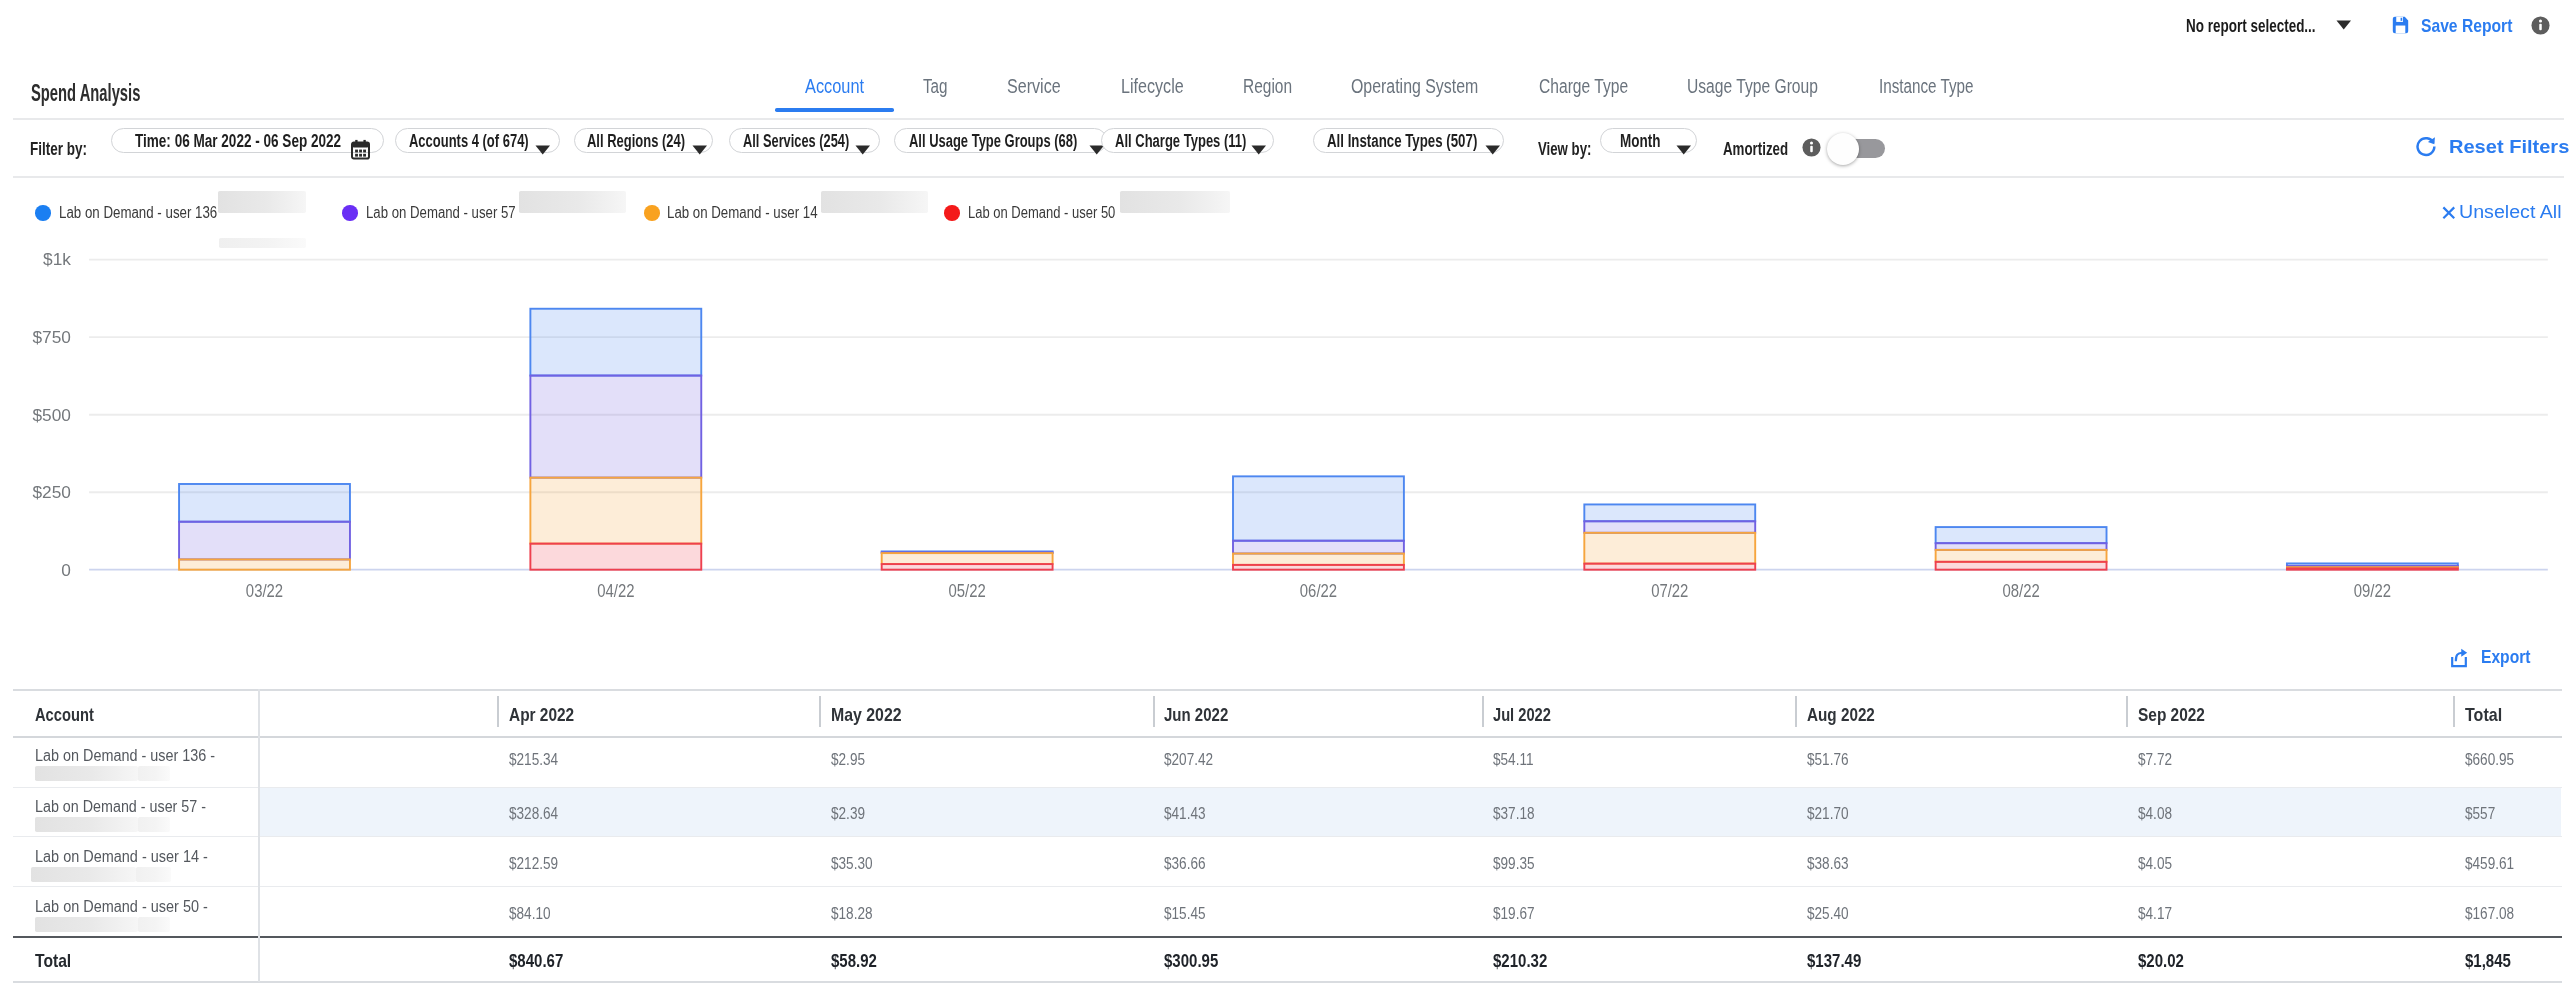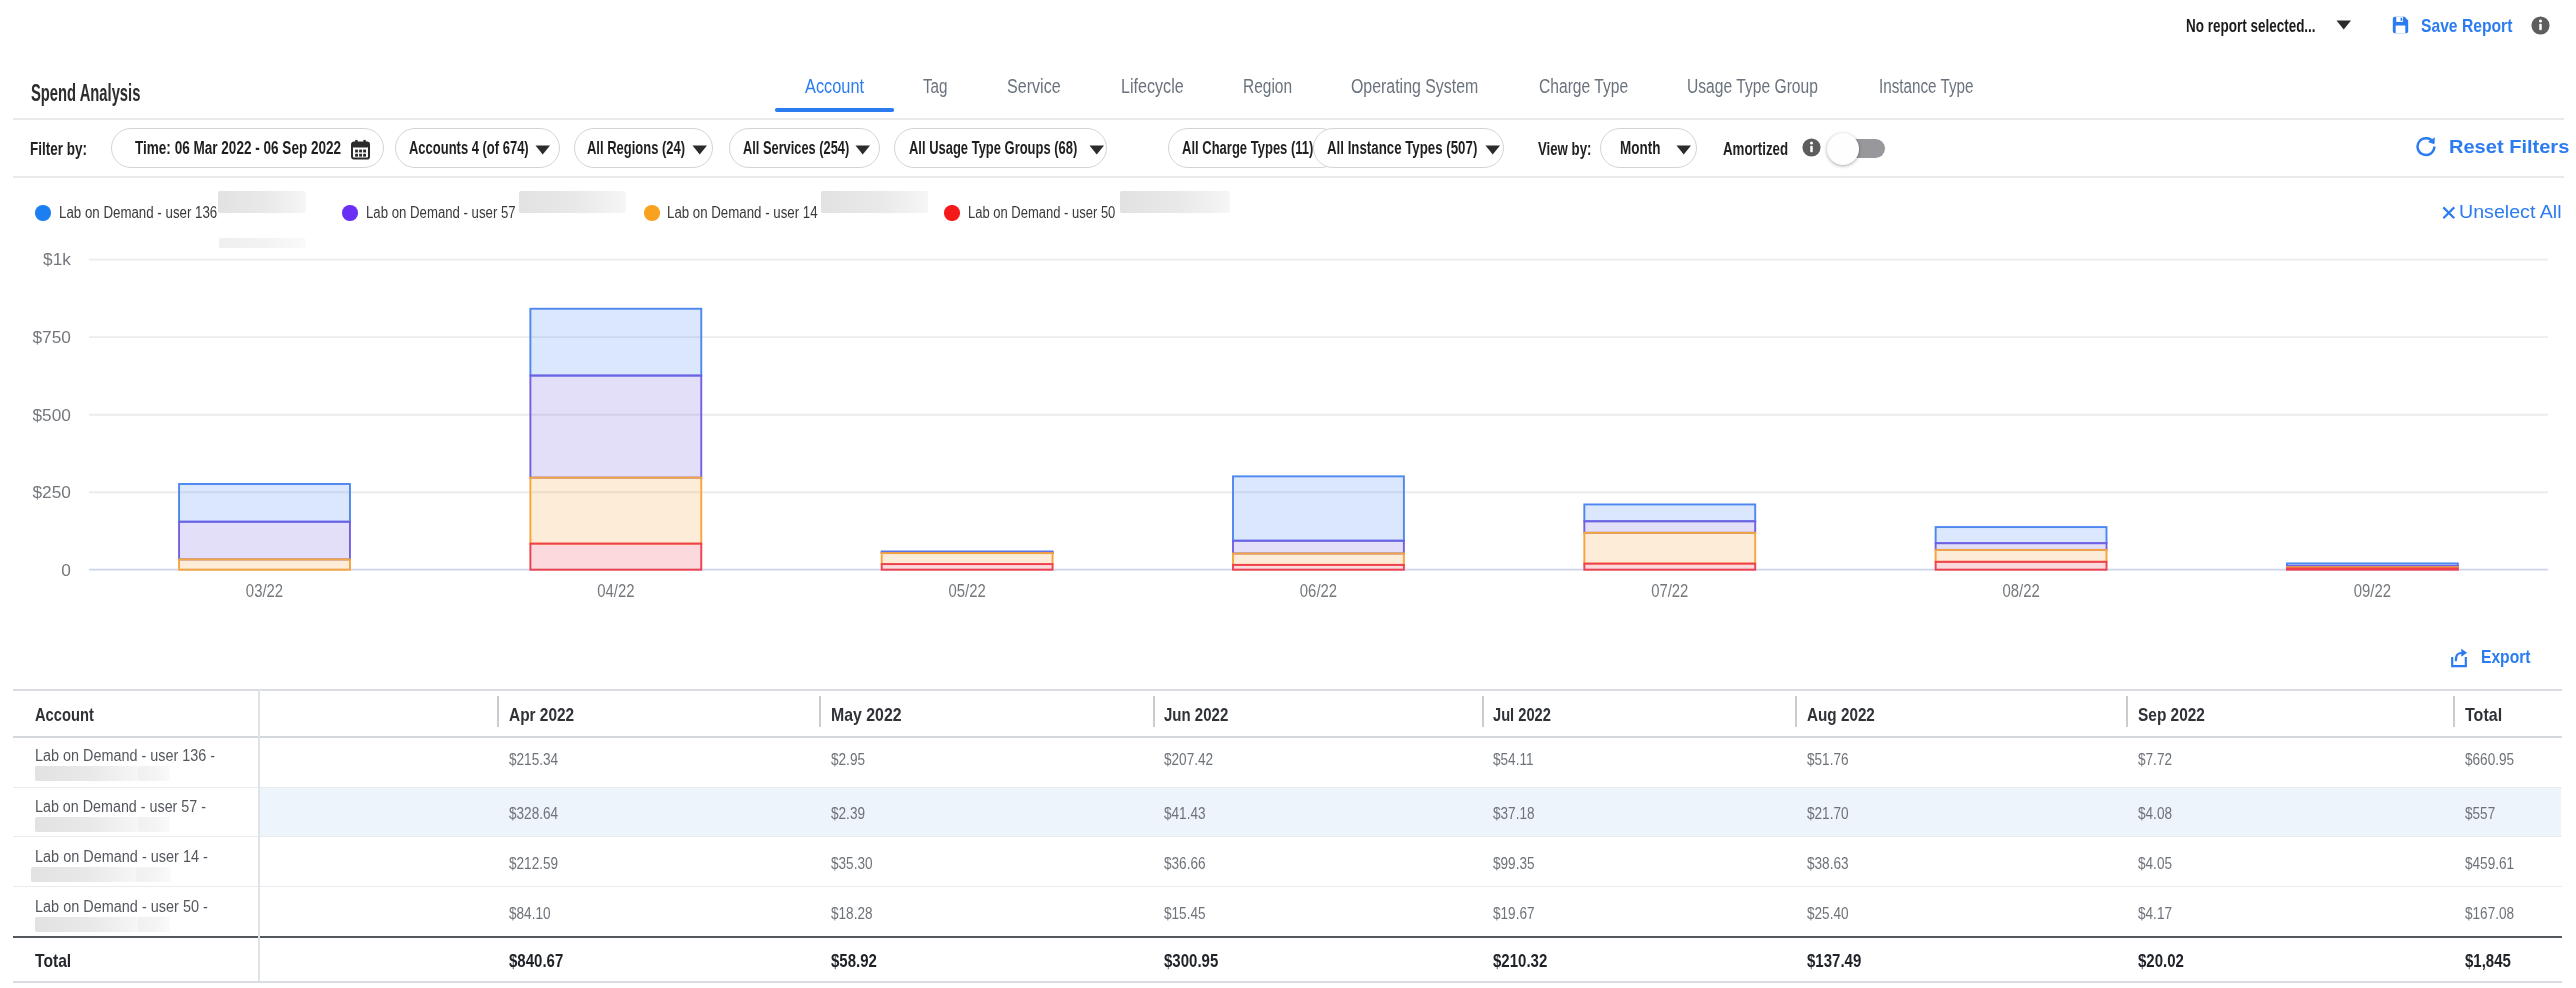--- a/index.html
+++ b/index.html
@@ -2,21 +2,21 @@
 <html style="font-size:14.5px"><head>
 <meta charset="utf-8">
 <style>
   * { margin:0; padding:0; box-sizing:border-box; }
   html,body { width:2576px; height:989px; background:#fff; font-family:"Liberation Sans", sans-serif; overflow:hidden; }
   #page { position:relative; width:2576px; height:989px; background:#fff; }
   .abs { position:absolute; }
   .sq { white-space:nowrap; transform-origin:left top; }
   .blue { color:#2b7cf0; }
   .hr { position:absolute; background:#e8e9eb; height:1.8px; }
-  .pill { position:absolute; top:128px; height:40px; border:1.8px solid #d2d4d7; border-radius:20px; background:#fff; }
+  .pill { position:absolute; top:128px; height:25px; border:1.8px solid #d2d4d7; border-radius:20px; background:#fff; }
   .pt { position:absolute; top:50%; font-weight:bold; font-size:18px; color:#1f1f1f; white-space:nowrap; transform-origin:left center; }
   .caret { position:absolute; top:16.4px; }
   .tab { position:absolute; top:75px; font-size:20px; color:#6a737d; white-space:nowrap; transform-origin:left top; }
   .legtxt { position:absolute; top:202px; font-size:17.3px; color:#3a3a3a; white-space:nowrap; transform-origin:left top; }
   .redact { position:absolute; background:linear-gradient(90deg,#e2e2e2 0%,#e9e9e9 55%,#f0f0f0 80%,#f6f6f6 100%); border-radius:1.8px; }
   .hcell { position:absolute; top:704px; font-size:19px; font-weight:bold; color:#2f3338; white-space:nowrap; transform-origin:left top; }
   .acell { position:absolute; font-size:17.3px; color:#54585e; white-space:nowrap; transform-origin:left top; }
   .val { position:absolute; font-size:17.3px; color:#6e737a; white-space:nowrap; transform-origin:left top; }
   .tval { position:absolute; font-size:19px; font-weight:bold; color:#1f2329; white-space:nowrap; transform-origin:left top; }
   .tick { position:absolute; top:696px; width:1.8px; height:31px; background:#c9cdd2; }
@@ -137,21 +137,21 @@
       <svg class="caret" style="left:125px;" width="15.5" height="10" viewBox="0 0 17 11">
         <path d="M0.5 0.5 L16.5 0.5 L8.5 10.5 Z" fill="#2b2b2b"></path>
       </svg>
     </div>
   <div class="pill" style="left:894px; width:213px;">
       <span class="pt" id="p5t" style="left:13.6px;">All Usage Type Groups (68)</span>
       <svg class="caret" style="left:194px;" width="15.5" height="10" viewBox="0 0 17 11">
         <path d="M0.5 0.5 L16.5 0.5 L8.5 10.5 Z" fill="#2b2b2b"></path>
       </svg>
     </div>
-  <div class="pill" style="left:1168px; width:173px;">
+  <div class="pill" style="left:1101px; width:173px;">
       <span class="pt" id="p6t" style="left:12.7px;">All Charge Types (11)</span>
       <svg class="caret" style="left:149px;" width="15.5" height="10" viewBox="0 0 17 11">
         <path d="M0.5 0.5 L16.5 0.5 L8.5 10.5 Z" fill="#2b2b2b"></path>
       </svg>
     </div>
   <div class="pill" style="left:1313px; width:191px;">
       <span class="pt" id="p7t" style="left:12.7px;">All Instance Types (507)</span>
       <svg class="caret" style="left:171px;" width="15.5" height="10" viewBox="0 0 17 11">
         <path d="M0.5 0.5 L16.5 0.5 L8.5 10.5 Z" fill="#2b2b2b"></path>
       </svg>

